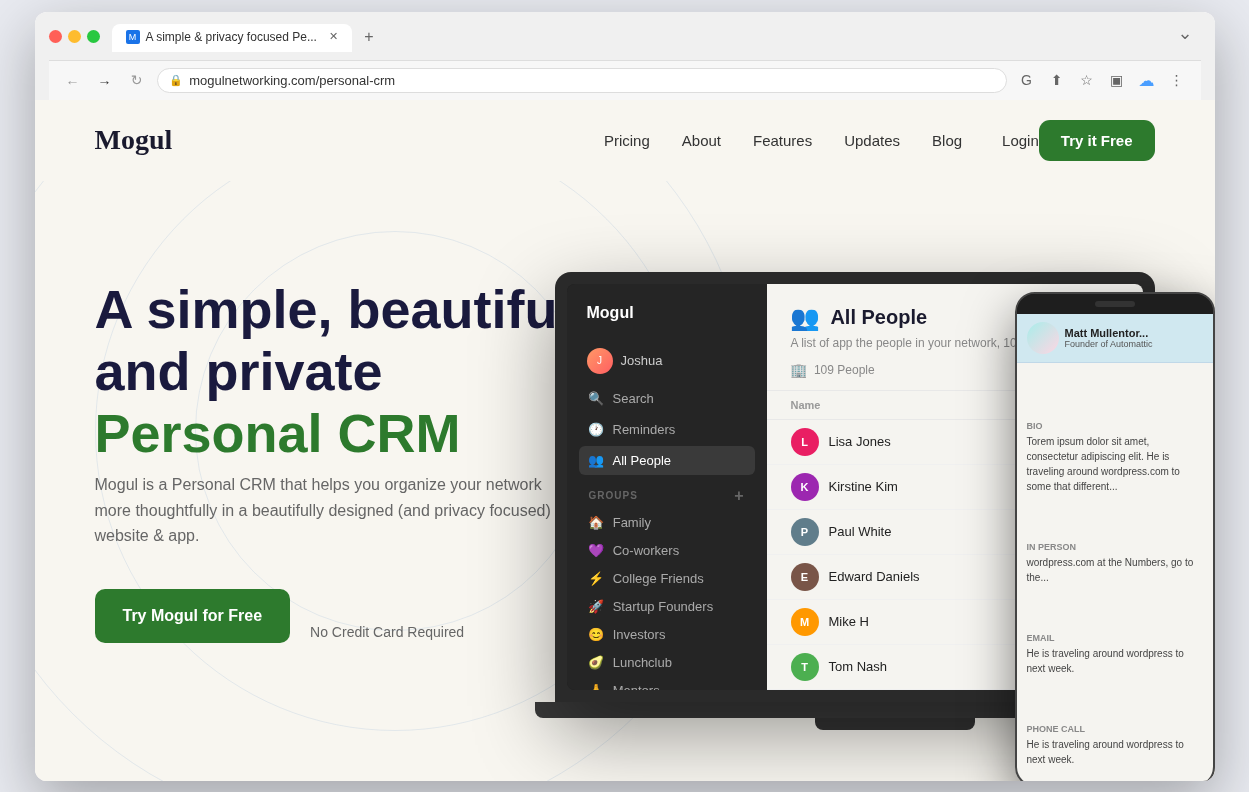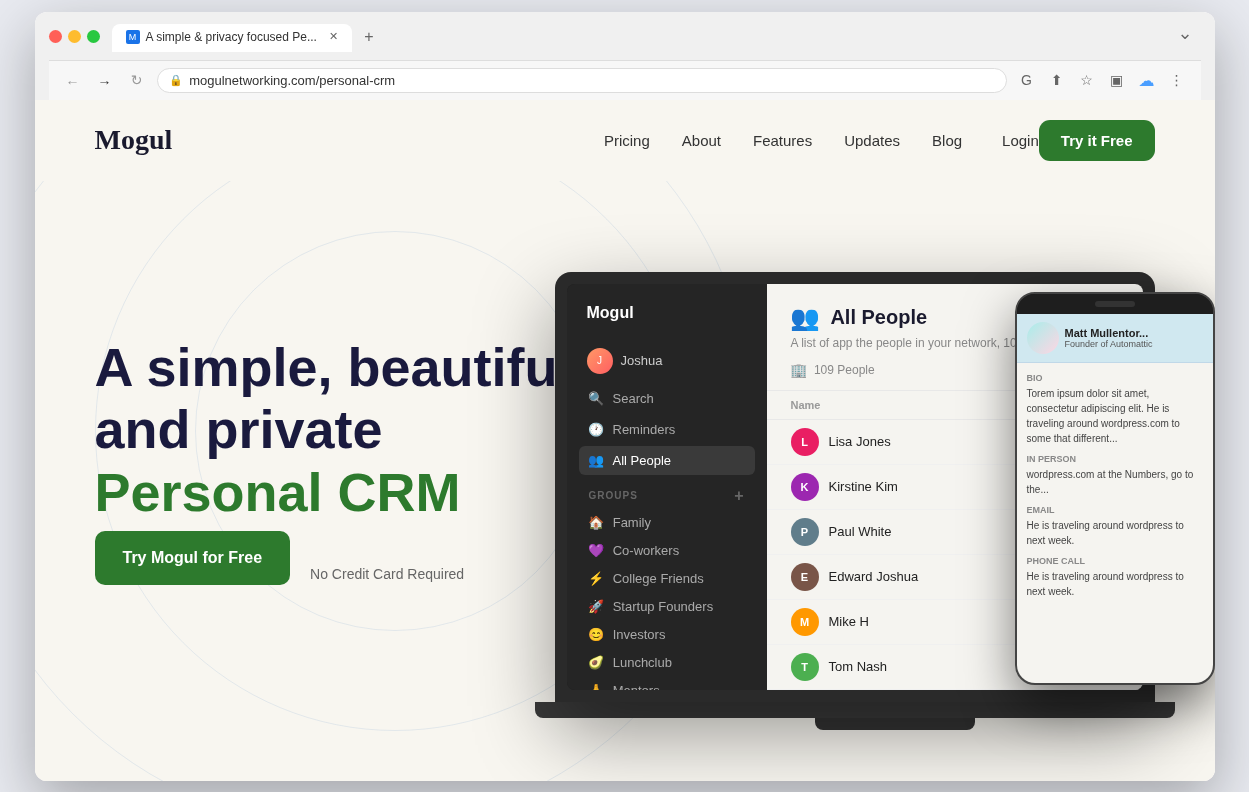--- a/index.html
+++ b/index.html
@@ -226,21 +226,21 @@
     }
     .mobile-notch {
       height: 20px; background: #1e1e1e; display: flex; align-items: center; justify-content: center;
     }
     .mobile-content {
       background: #f5f4f0; padding: 10px;
       min-height: 320px;
     }
     .mobile-avatar { width: 36px; height: 36px; border-radius: 50%; background: linear-gradient(135deg, #a8edea, #fed6e3); }
     .mobile-section { margin-bottom: 8px; }
-    .mobile-section-title { font-size: 9px; color: #888; font-weight: 600; margin-bottom: 3px; text-transform: uppercase; }
+    .mobile-section-title { font-size: 9px; color: #888; font-weight: 600; margin-bottom: 3px; text-transform: uppercase; margin-top: 48px; }
     .mobile-section-content { font-size: 10px; color: #444; line-height: 1.5; }
 
     .laptop-base {
       height: 16px; background: #3a3a3a; width: 640px; margin-top: 0;
       border-radius: 0 0 8px 8px; margin-left: -20px;
     }
     .laptop-stand {
       width: 160px; height: 12px; background: #333; margin: 0 auto;
       border-radius: 0 0 8px 8px;
     }
@@ -310,20 +310,21 @@
       <div class="hero-bg-circle" style="width:400px;height:400px;left:160px;top:50px;"></div>
       <div class="hero-bg-circle" style="width:600px;height:600px;left:60px;top:-50px;"></div>
       <div class="hero-bg-circle" style="width:800px;height:800px;left:-80px;top:-150px;"></div>
 
       <div class="hero-left">
         <h1 class="hero-title">
           <span>A simple, beautiful</span><br>
           <span>and private</span><br>
           <span class="hero-title-green">Personal CRM</span>
         </h1>
+        <p class="hero-subtitle">Mogul is a Personal CRM that helps you organize your network more thoughtfully in a beautifully designed (and privacy focused) website &amp; app.</p>
         <div class="hero-cta-row">
           <button class="cta-btn">Try Mogul for Free</button>
           <span class="no-cc">No Credit Card Required</span>
         </div>
       </div>
 
       <div class="app-mockup">
         <div style="position:relative; width:100%;">
 
           <div class="laptop">
@@ -408,21 +409,21 @@
                     <span class="person-name">Kirstine Kim</span>
                     <span class="person-last">2 wee...</span>
                   </div>
                   <div class="person-row">
                     <div class="person-avatar" style="background:#607d8b;">P</div>
                     <span class="person-name">Paul White</span>
                     <span class="person-last">4 day...</span>
                   </div>
                   <div class="person-row">
                     <div class="person-avatar" style="background:#795548;">E</div>
-                    <span class="person-name">Edward Joshua</span>
+                    <span class="person-name">Edward Daniels</span>
                     <span class="person-last">7 day...</span>
                   </div>
                   <div class="person-row">
                     <div class="person-avatar" style="background:#ff9800;">M</div>
                     <span class="person-name">Mike H</span>
                     <span class="person-last">3 wee...</span>
                   </div>
                   <div class="person-row">
                     <div class="person-avatar" style="background:#4caf50;">T</div>
                     <span class="person-name">Tom Nash</span>

